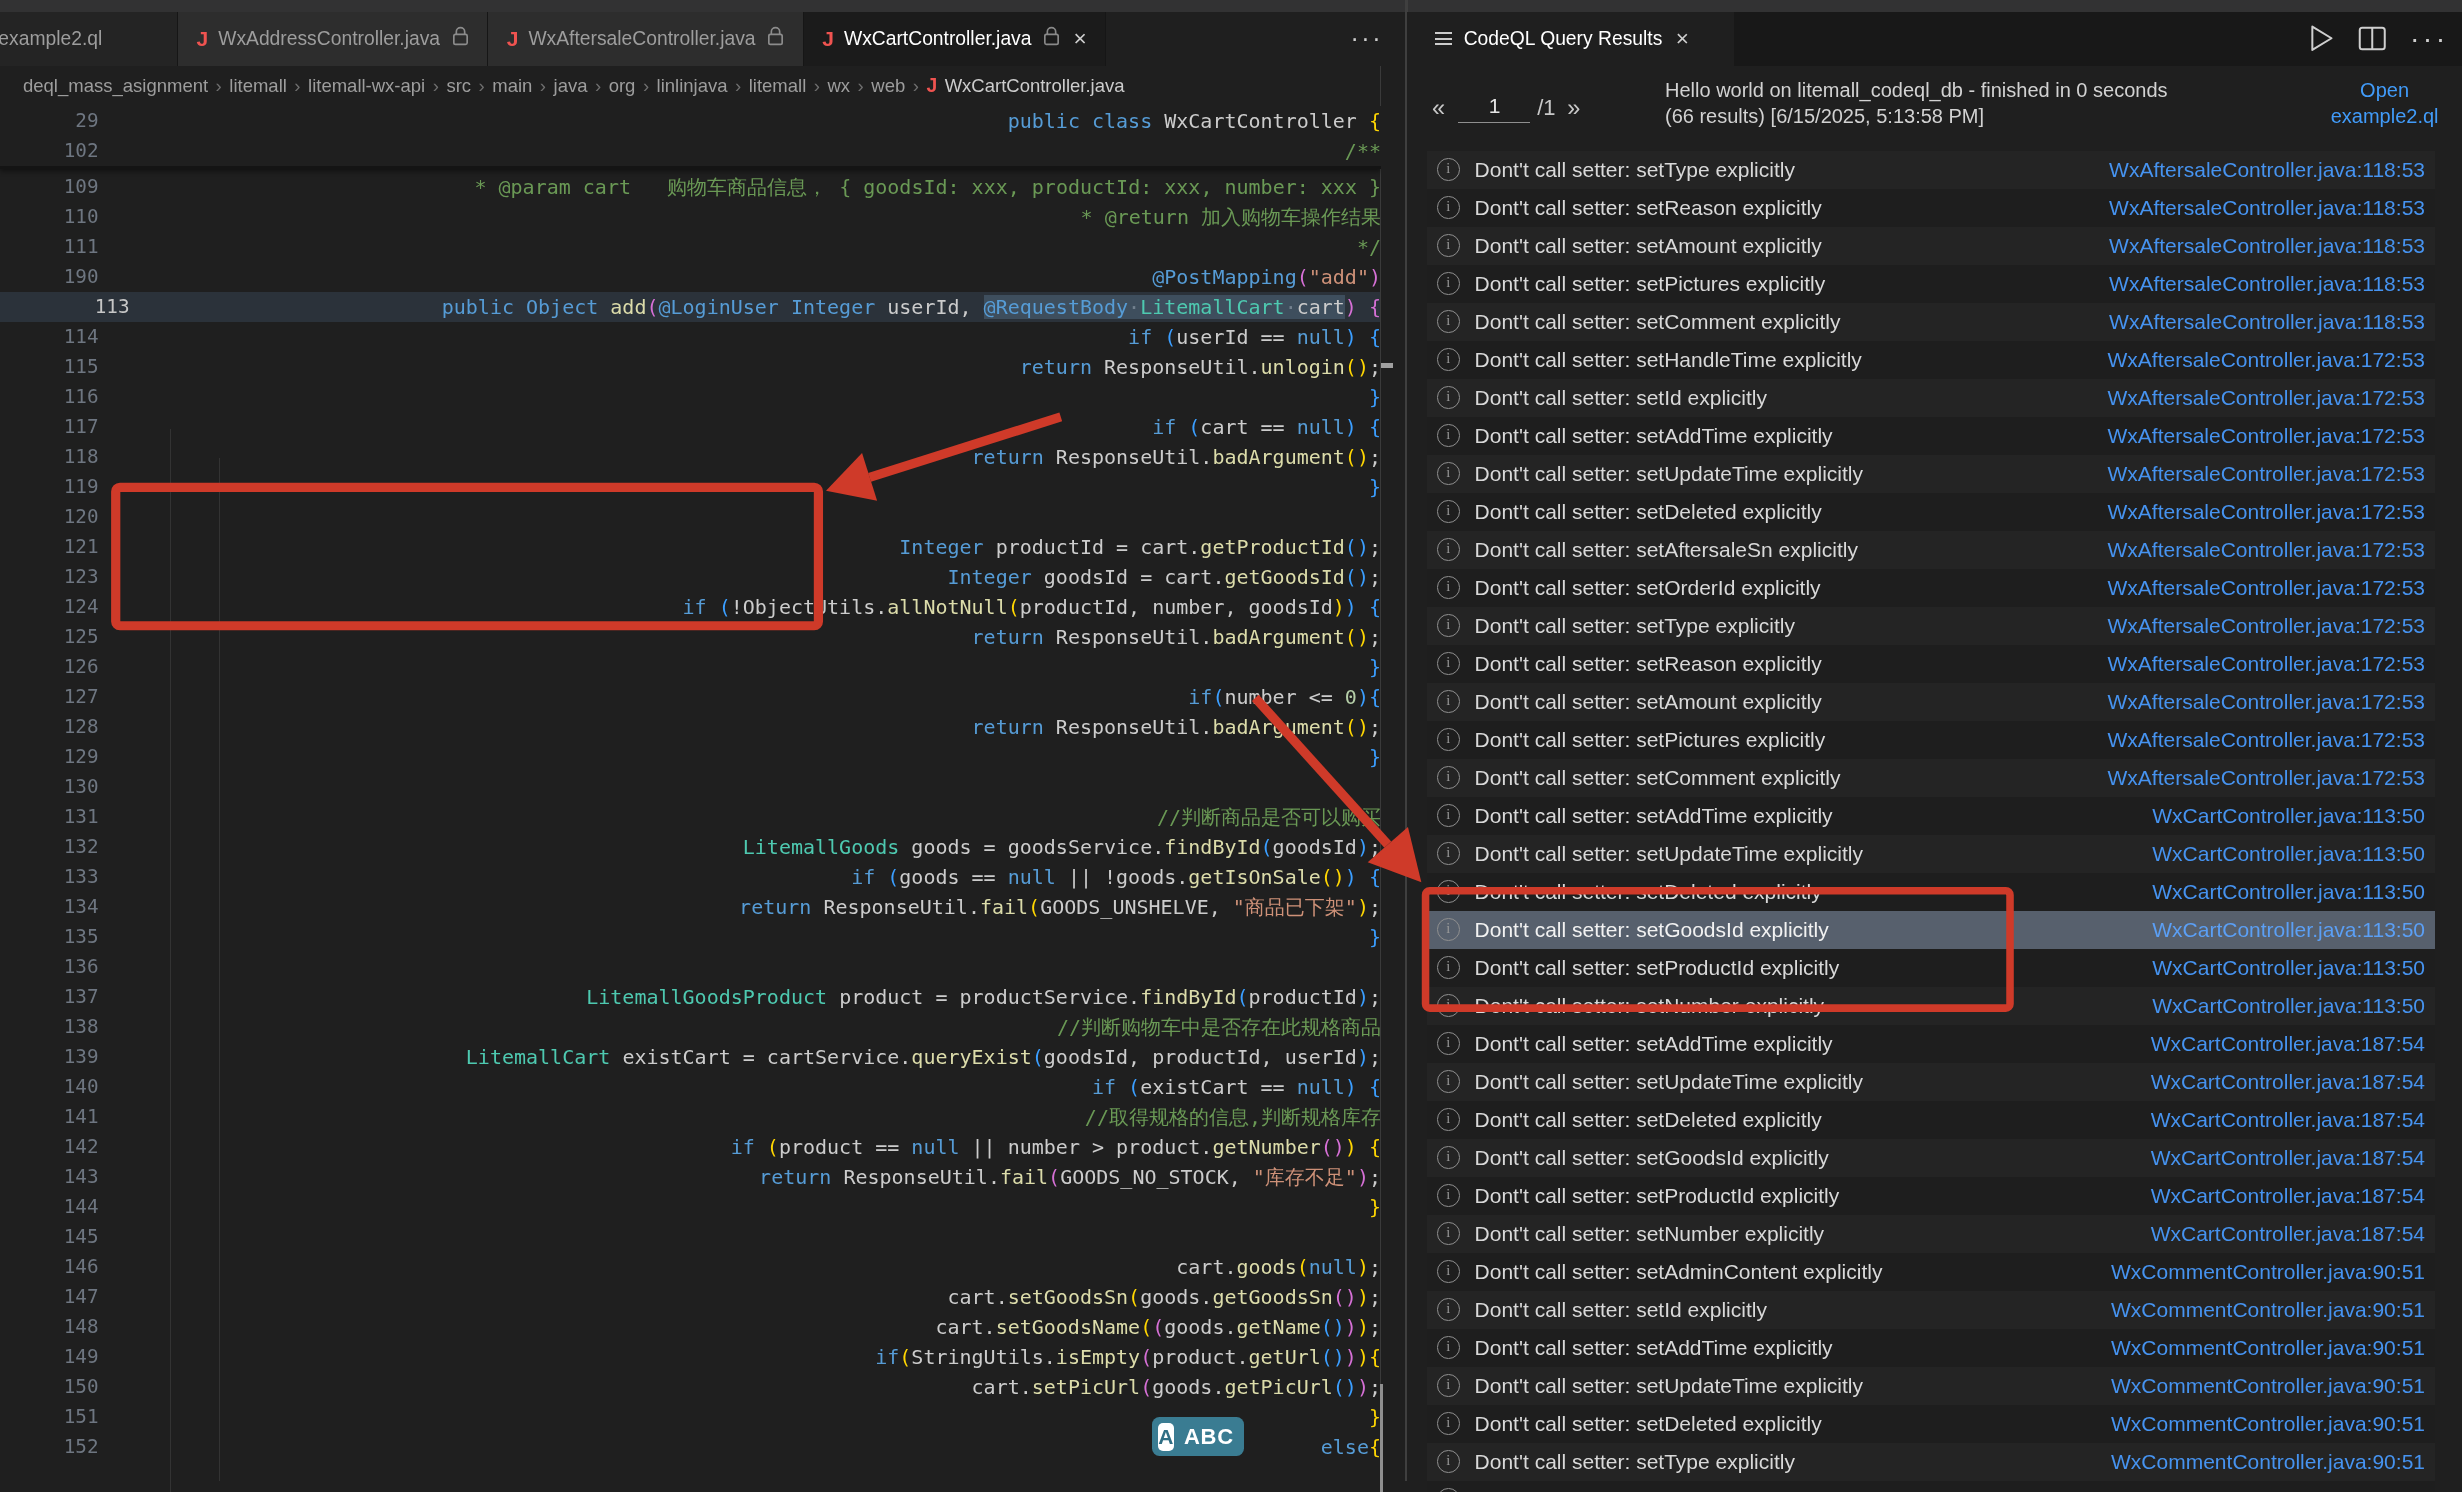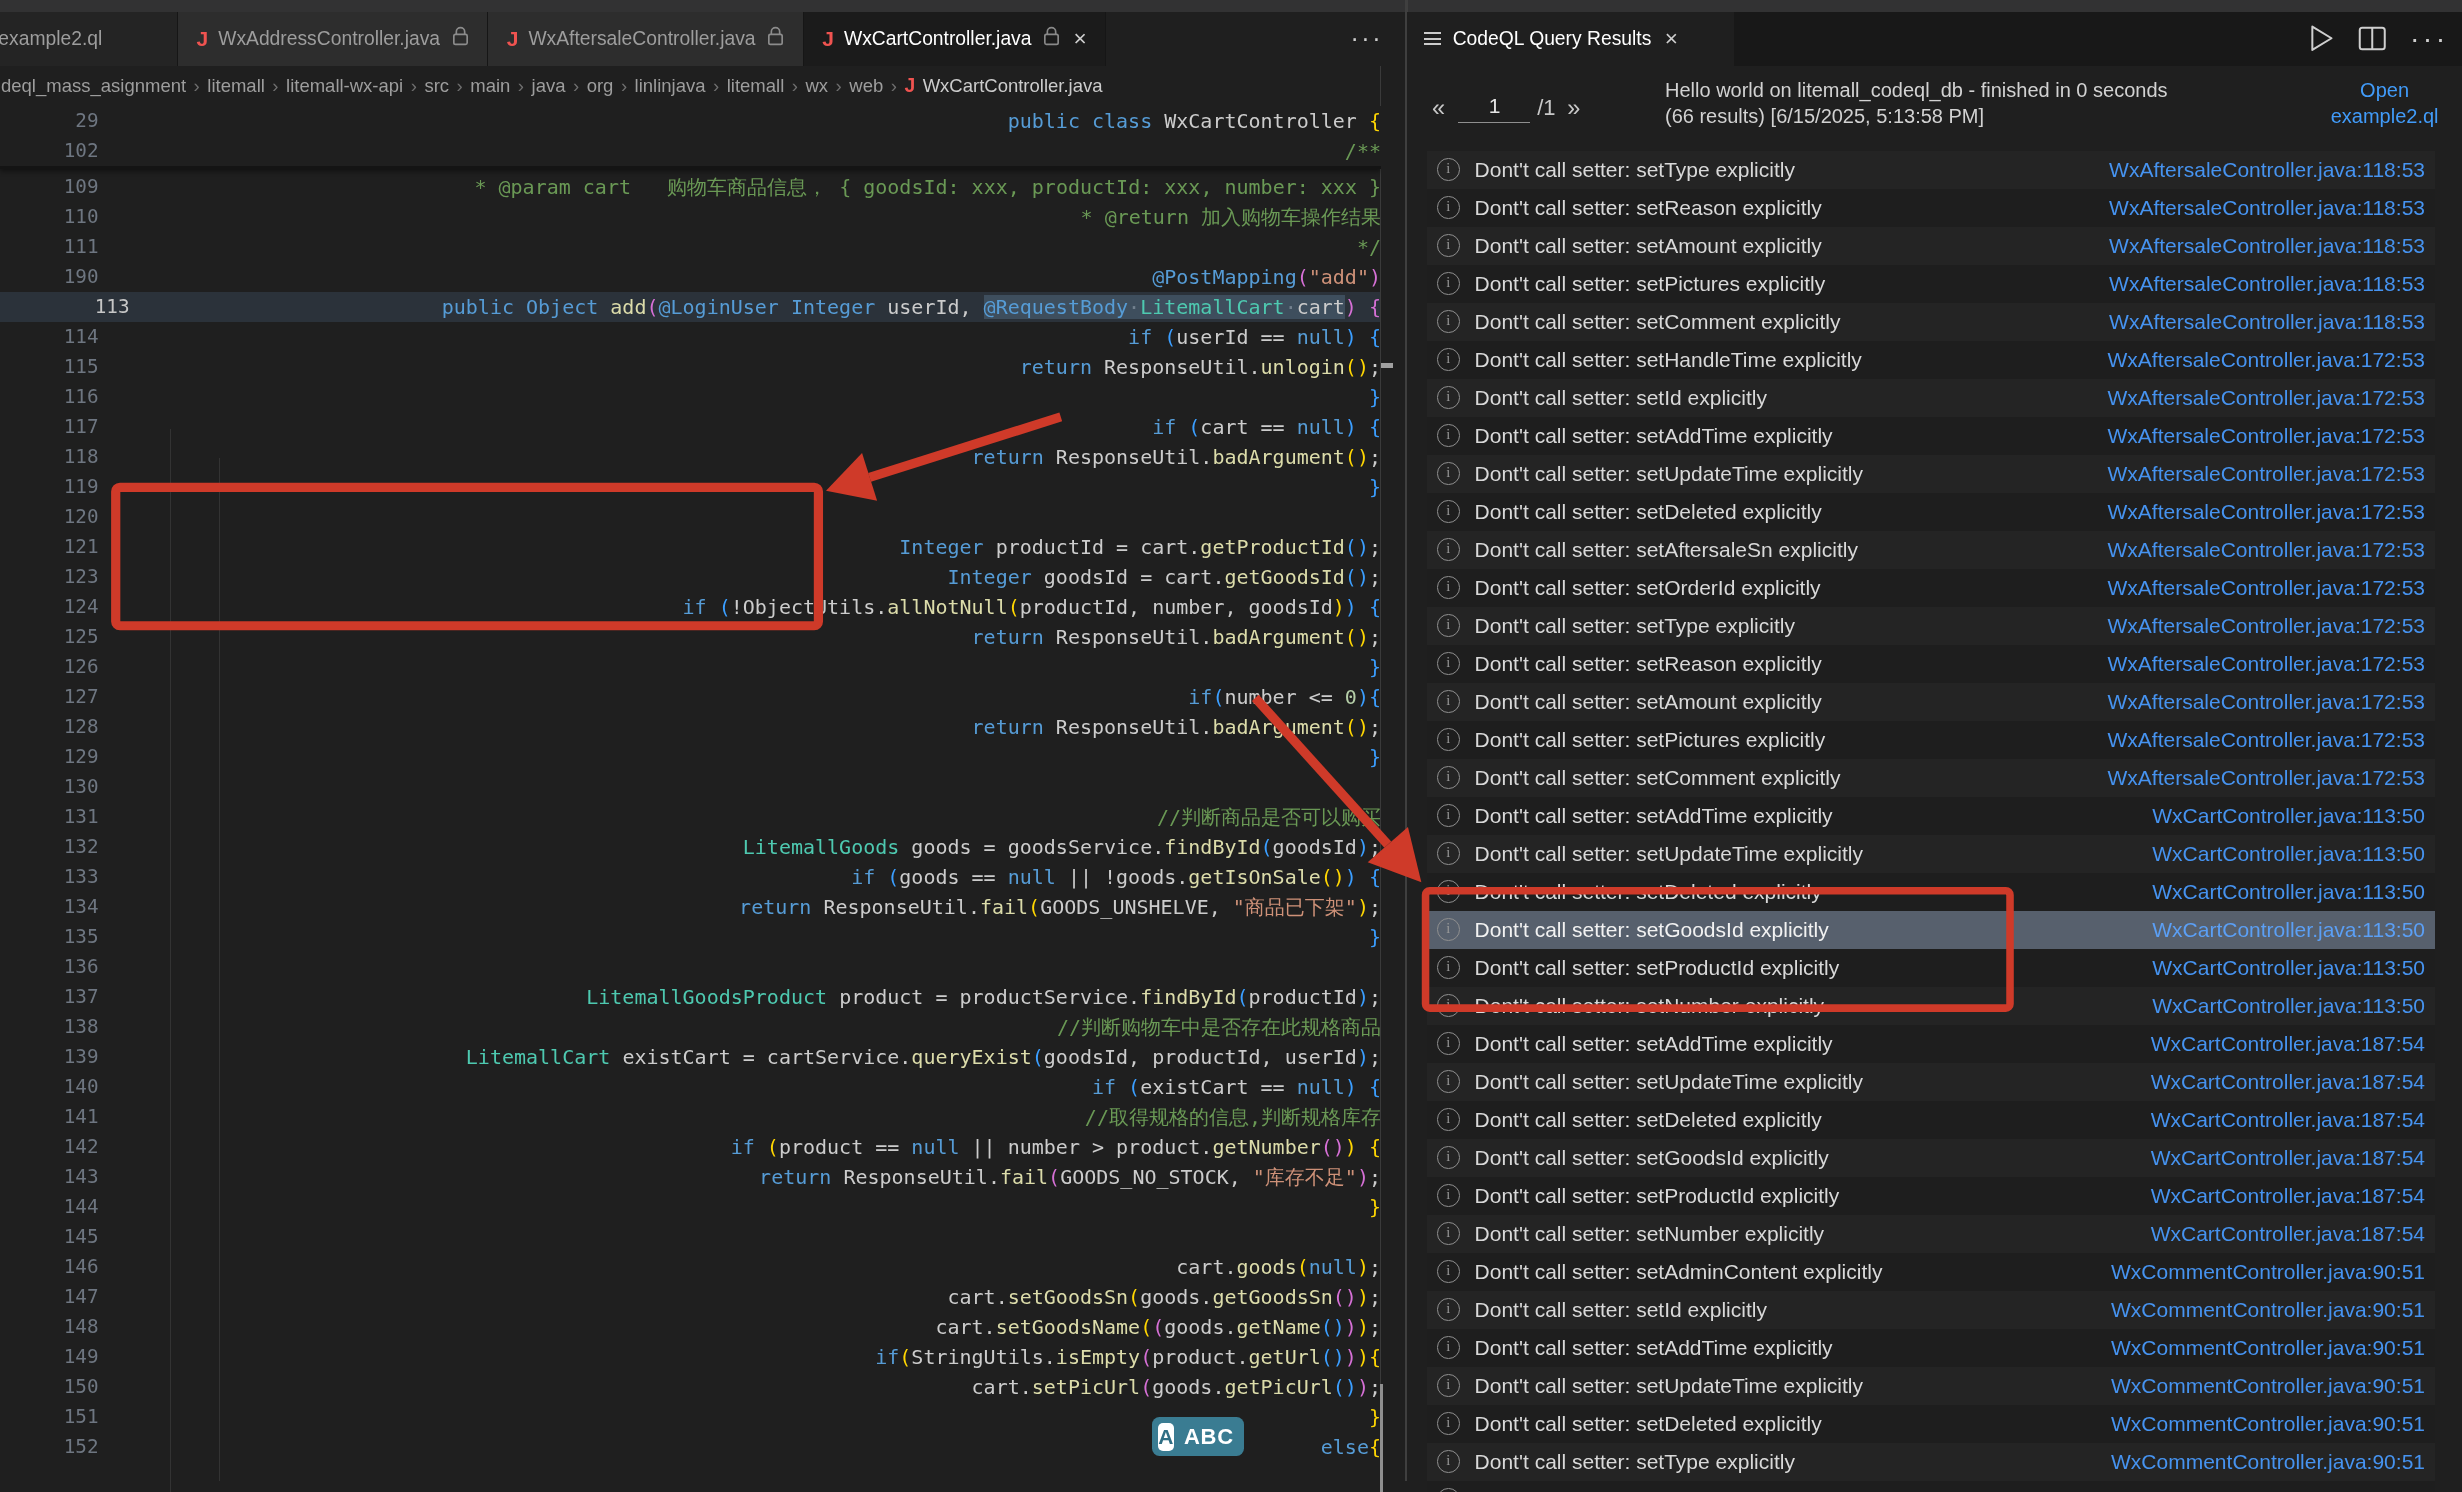--- a/index.html
+++ b/index.html
@@ -18,21 +18,21 @@
   .tab.first { background:#242424; width:178px; padding-left:6.7px; }
   .tab.first .tab-label { margin-left:-8.4px; }
   .tab.active { background:#1b1b1b; color:#ffffff; }
   .tab .java-icon { color:#ef5350; font-weight:bold; font-size:21px; margin-right:10px; }
   .tab .lock-icon { margin-left:11.7px; opacity:.85; }
   .tab .close-icon { margin-left:13.4px; color:#cfcfcf; font-size:22.6px; }
   #tab-overflow { margin-left:auto; align-self:center; color:#cfcfcf; font-size:25px; letter-spacing:2.5px;
                   padding:0 22px; cursor:pointer; }
 
   #breadcrumb { position:absolute; left:0; top:54px; width:1405px; height:40px; display:flex; align-items:center;
-                padding-left:1px; font-size:18.5px; color:#9d9d9d; white-space:nowrap; overflow:hidden; }
+                padding-left:23px; font-size:18.5px; color:#9d9d9d; white-space:nowrap; overflow:hidden; }
   #breadcrumb .sep { color:#6f6f6f; margin:0 7.5px; font-size:18.5px; }
   #breadcrumb .java-icon { color:#ef5350; font-weight:bold; font-size:19.3px; margin-right:7.5px; }
   #breadcrumb .crumb-file { color:#cccccc; }
 
   
   #code { position:absolute; left:0; top:94px; width:1381px; height:1387px; overflow:hidden;
           font-family:"DejaVu Sans Mono", monospace; font-size:20px; }
   .code-row { display:flex; height:30px; line-height:30px; white-space:pre; }
   .code-row .ln { flex:0 0 122px; text-align:right; padding-right:23.5px; color:#6e7681; font-size:19.3px; }
   .code-row.cur { background:#2b323a;padding-left:31px; }
@@ -49,21 +49,21 @@
 
   
   #ruler-line { position:absolute; left:1380px; top:54px; width:0.8px; height:1427px; background:#3a3a3a; }
   #ruler-dash { position:absolute; left:1381px; top:351px; width:11.7px; height:5px; background:#a0a0a0; }
   #ruler-seg  { position:absolute; left:1380px; top:1372px; width:2.5px; height:109px; background:#8f8f8f; }
   #sash { position:absolute; left:1405px; top:0; width:2.5px; height:1481px; background:#3f3f3f; }
 
   
   #panel { position:absolute; left:1407px; top:11.7px; width:1055px; height:1481px; background:#1f1f1f; }
   #panel-tabbar { position:absolute; left:0; top:0; width:1055px; height:54px; background:#181818; display:flex; }
-  #panel-tab { width:327px; height:54px; background:#1f1f1f; display:flex; align-items:center; padding-left:17px;
+  #panel-tab { width:327px; height:54px; background:#1f1f1f; display:flex; align-items:center; padding-left:28px;
                color:#ffffff; font-size:19.3px; cursor:pointer; }
   #panel-tab .list-icon { display:inline-flex; flex-direction:column; gap:3.4px; margin-right:11.7px; }
   #panel-tab .list-icon i { display:block; width:17px; height:2.1px; background:#cccccc; }
   #panel-tab .close-icon { margin-left:13.4px; color:#cfcfcf; font-size:22.6px; }
   #panel-actions { position:absolute; right:13.4px; top:0; height:54px; display:flex; align-items:center; gap:23.5px; }
   #panel-actions .act { cursor:pointer; display:flex; align-items:center; }
   #more-icon { color:#cfcfcf; font-size:28.5px; letter-spacing:3.4px; line-height:17px; }
 
   #panel-header { position:absolute; left:0; top:54px; width:1055px; height:86px; background:#1f1f1f; }
   #pager { position:absolute; left:25px; top:28.5px; display:flex; align-items:center; color:#c8c8c8; font-size:22px; }

